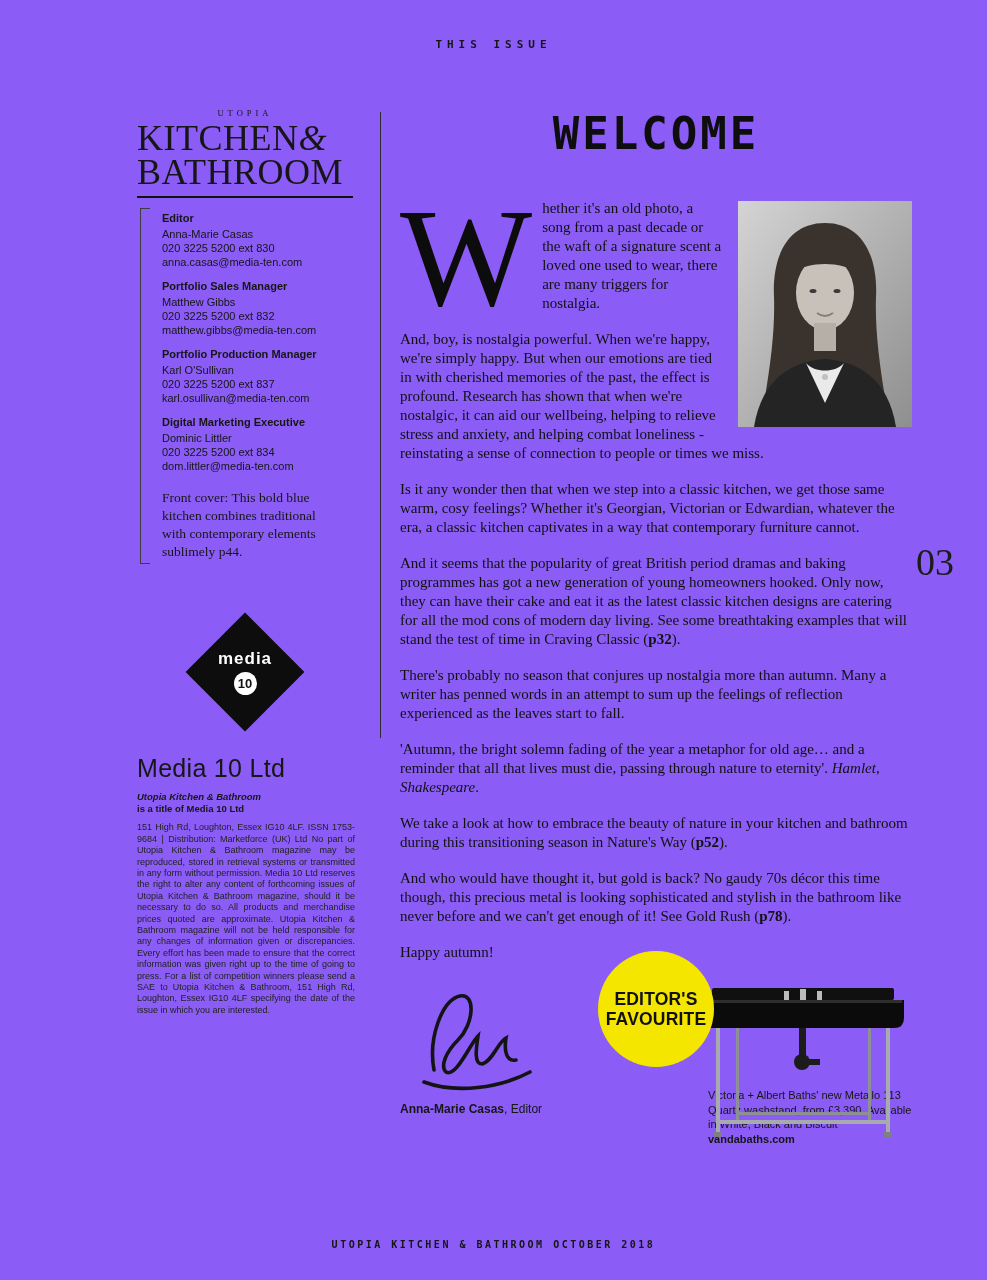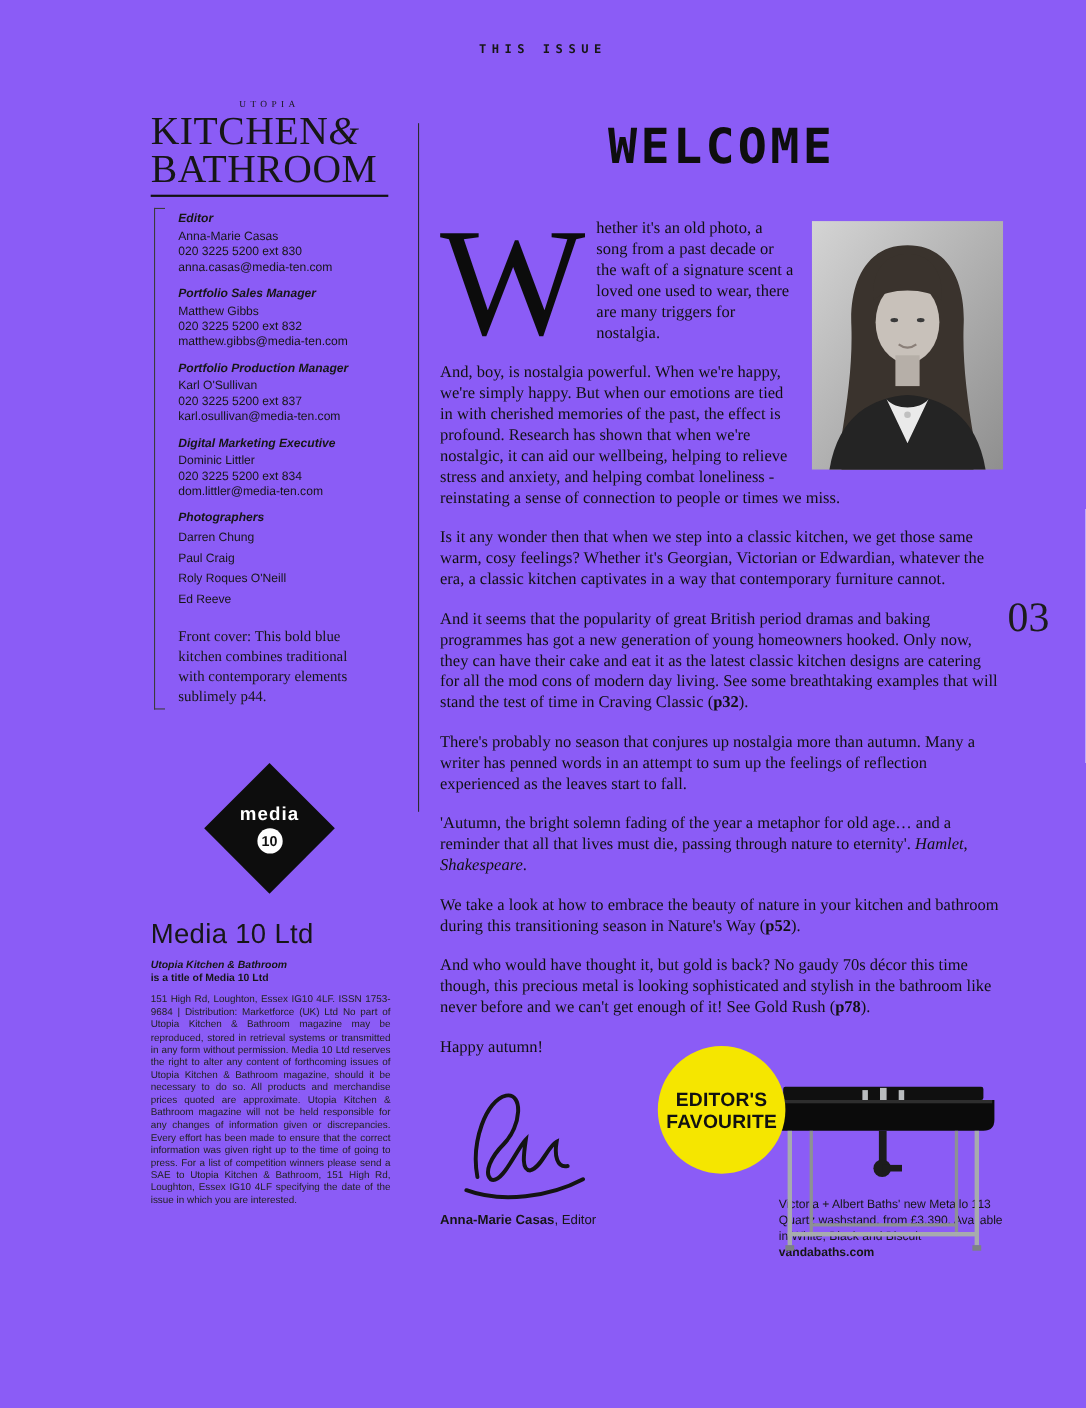--- a/index.html
+++ b/index.html
@@ -15,32 +15,32 @@
     font-family:"DejaVu Sans Mono", monospace; font-size:11px; font-weight:bold;
     letter-spacing:5px;
   }
   .footer {
     position:absolute; bottom:30px; left:0; width:100%; text-align:center;
     font-family:"DejaVu Sans Mono", monospace; font-size:10px; font-weight:bold;
     letter-spacing:2.5px;
   }
   .col-divider { position:absolute; left:380px; top:112px; width:1px; height:626px; background:#2b2b2b; }
   
-  .left-col { position:absolute; left:137px; top:89px; width:216px; }
+  .left-col { position:absolute; left:137px; top:108px; width:216px; }
   .mh-overline { text-align:center; font-family:"Liberation Serif", serif; font-size:8.5px; letter-spacing:4px; margin-bottom:3px; }
   .mh-line { font-family:"Liberation Serif", serif; font-size:36px; line-height:0.95; letter-spacing:0.5px; white-space:nowrap; }
   .mh-amp { font-style:italic; }
   .mh-rule { border-top:2px solid #111; margin-top:7px; }
   .bracketed { position:relative; margin-top:10px; padding:3px 0 3px 25px; }
   .bracketed::before {
     content:""; position:absolute; left:3px; top:0; bottom:0; width:9px;
     border:1px solid #3c3c3c; border-right:none;
   }
   .staff-entry { margin-bottom:10px; }
-  .staff-role { font-weight:bold; font-size:11px; line-height:14px; margin-bottom:2px;font-style:italic; }
+  .staff-role { font-weight:bold; font-size:11px; line-height:14px; margin-bottom:2px; }
   .staff-line { font-size:11px; line-height:14px; }
   .staff-entry.photographers .staff-line { line-height:18.5px; }
   .front-cover { font-family:"Liberation Serif", serif; font-size:13.5px; line-height:18px; margin-top:16px; width:180px; }
   .front-cover b { font-weight:normal; }
   .m10-diamond { width:84px; height:84px; background:#0d0d0d; transform:rotate(45deg); margin:66px auto 0; }
   .m10-inner { width:100%; height:100%; transform:rotate(-45deg); display:flex; flex-direction:column; align-items:center; justify-content:center; }
   .m10-media { color:#ffffff; font-weight:bold; font-size:17px; letter-spacing:1px; }
   .m10-ten { background:#ffffff; color:#111; font-weight:bold; font-size:13px; width:23px; height:23px; border-radius:50%; display:flex; align-items:center; justify-content:center; margin-top:3px; }
   .m10-name { margin-top:40px; font-size:25px; letter-spacing:0.3px; }
   .m10-note { margin-top:8px; font-size:9.5px; font-weight:bold; line-height:11.5px; }
@@ -118,27 +118,20 @@
         <div class="staff-line">karl.osullivan@media-ten.com</div>
       </div>
 
       <div class="staff-entry">
         <div class="staff-role">Digital Marketing Executive</div>
         <div class="staff-line">Dominic Littler</div>
         <div class="staff-line">020 3225 5200 ext 834</div>
         <div class="staff-line">dom.littler@media-ten.com</div>
       </div>
 
-      <div class="staff-entry photographers">
-        <div class="staff-role">Photographers</div>
-        <div class="staff-line">Darren Chung</div>
-        <div class="staff-line">Paul Craig</div>
-        <div class="staff-line">Roly Roques O'Neill</div>
-        <div class="staff-line">Ed Reeve</div>
-      </div>
 
       <p class="front-cover"><b>Front cover: </b><span>This bold blue kitchen combines traditional with contemporary elements sublimely </span><b>p44.</b></p>
     </div>
 
     <div class="m10-diamond">
       <div class="m10-inner">
         <span class="m10-media">media</span>
         <span class="m10-ten">10</span>
       </div>
     </div>
@@ -235,14 +228,15 @@
       <rect x="127" y="46" width="7" height="30" fill="#1c1c1c"></rect>
       <circle cx="130" cy="80" r="8" fill="#1c1c1c"></circle>
       <rect x="130" y="77" width="18" height="6" fill="#1c1c1c"></rect>
       <rect x="42" y="150" width="8" height="5" fill="#7d8184"></rect>
       <rect x="212" y="150" width="8" height="5" fill="#7d8184"></rect>
     </svg>
   </div>
 
   <p class="caption"><span>Victoria + Albert Baths' new Metallo 113 Quartz washstand, from £3,390. Available in White, Black and Biscuit </span><b>vandabaths.com</b></p>
 
+  <div class="footer">UTOPIA KITCHEN &amp; BATHROOM OCTOBER 2018</div>
 
 </div>
 
 </body></html>

